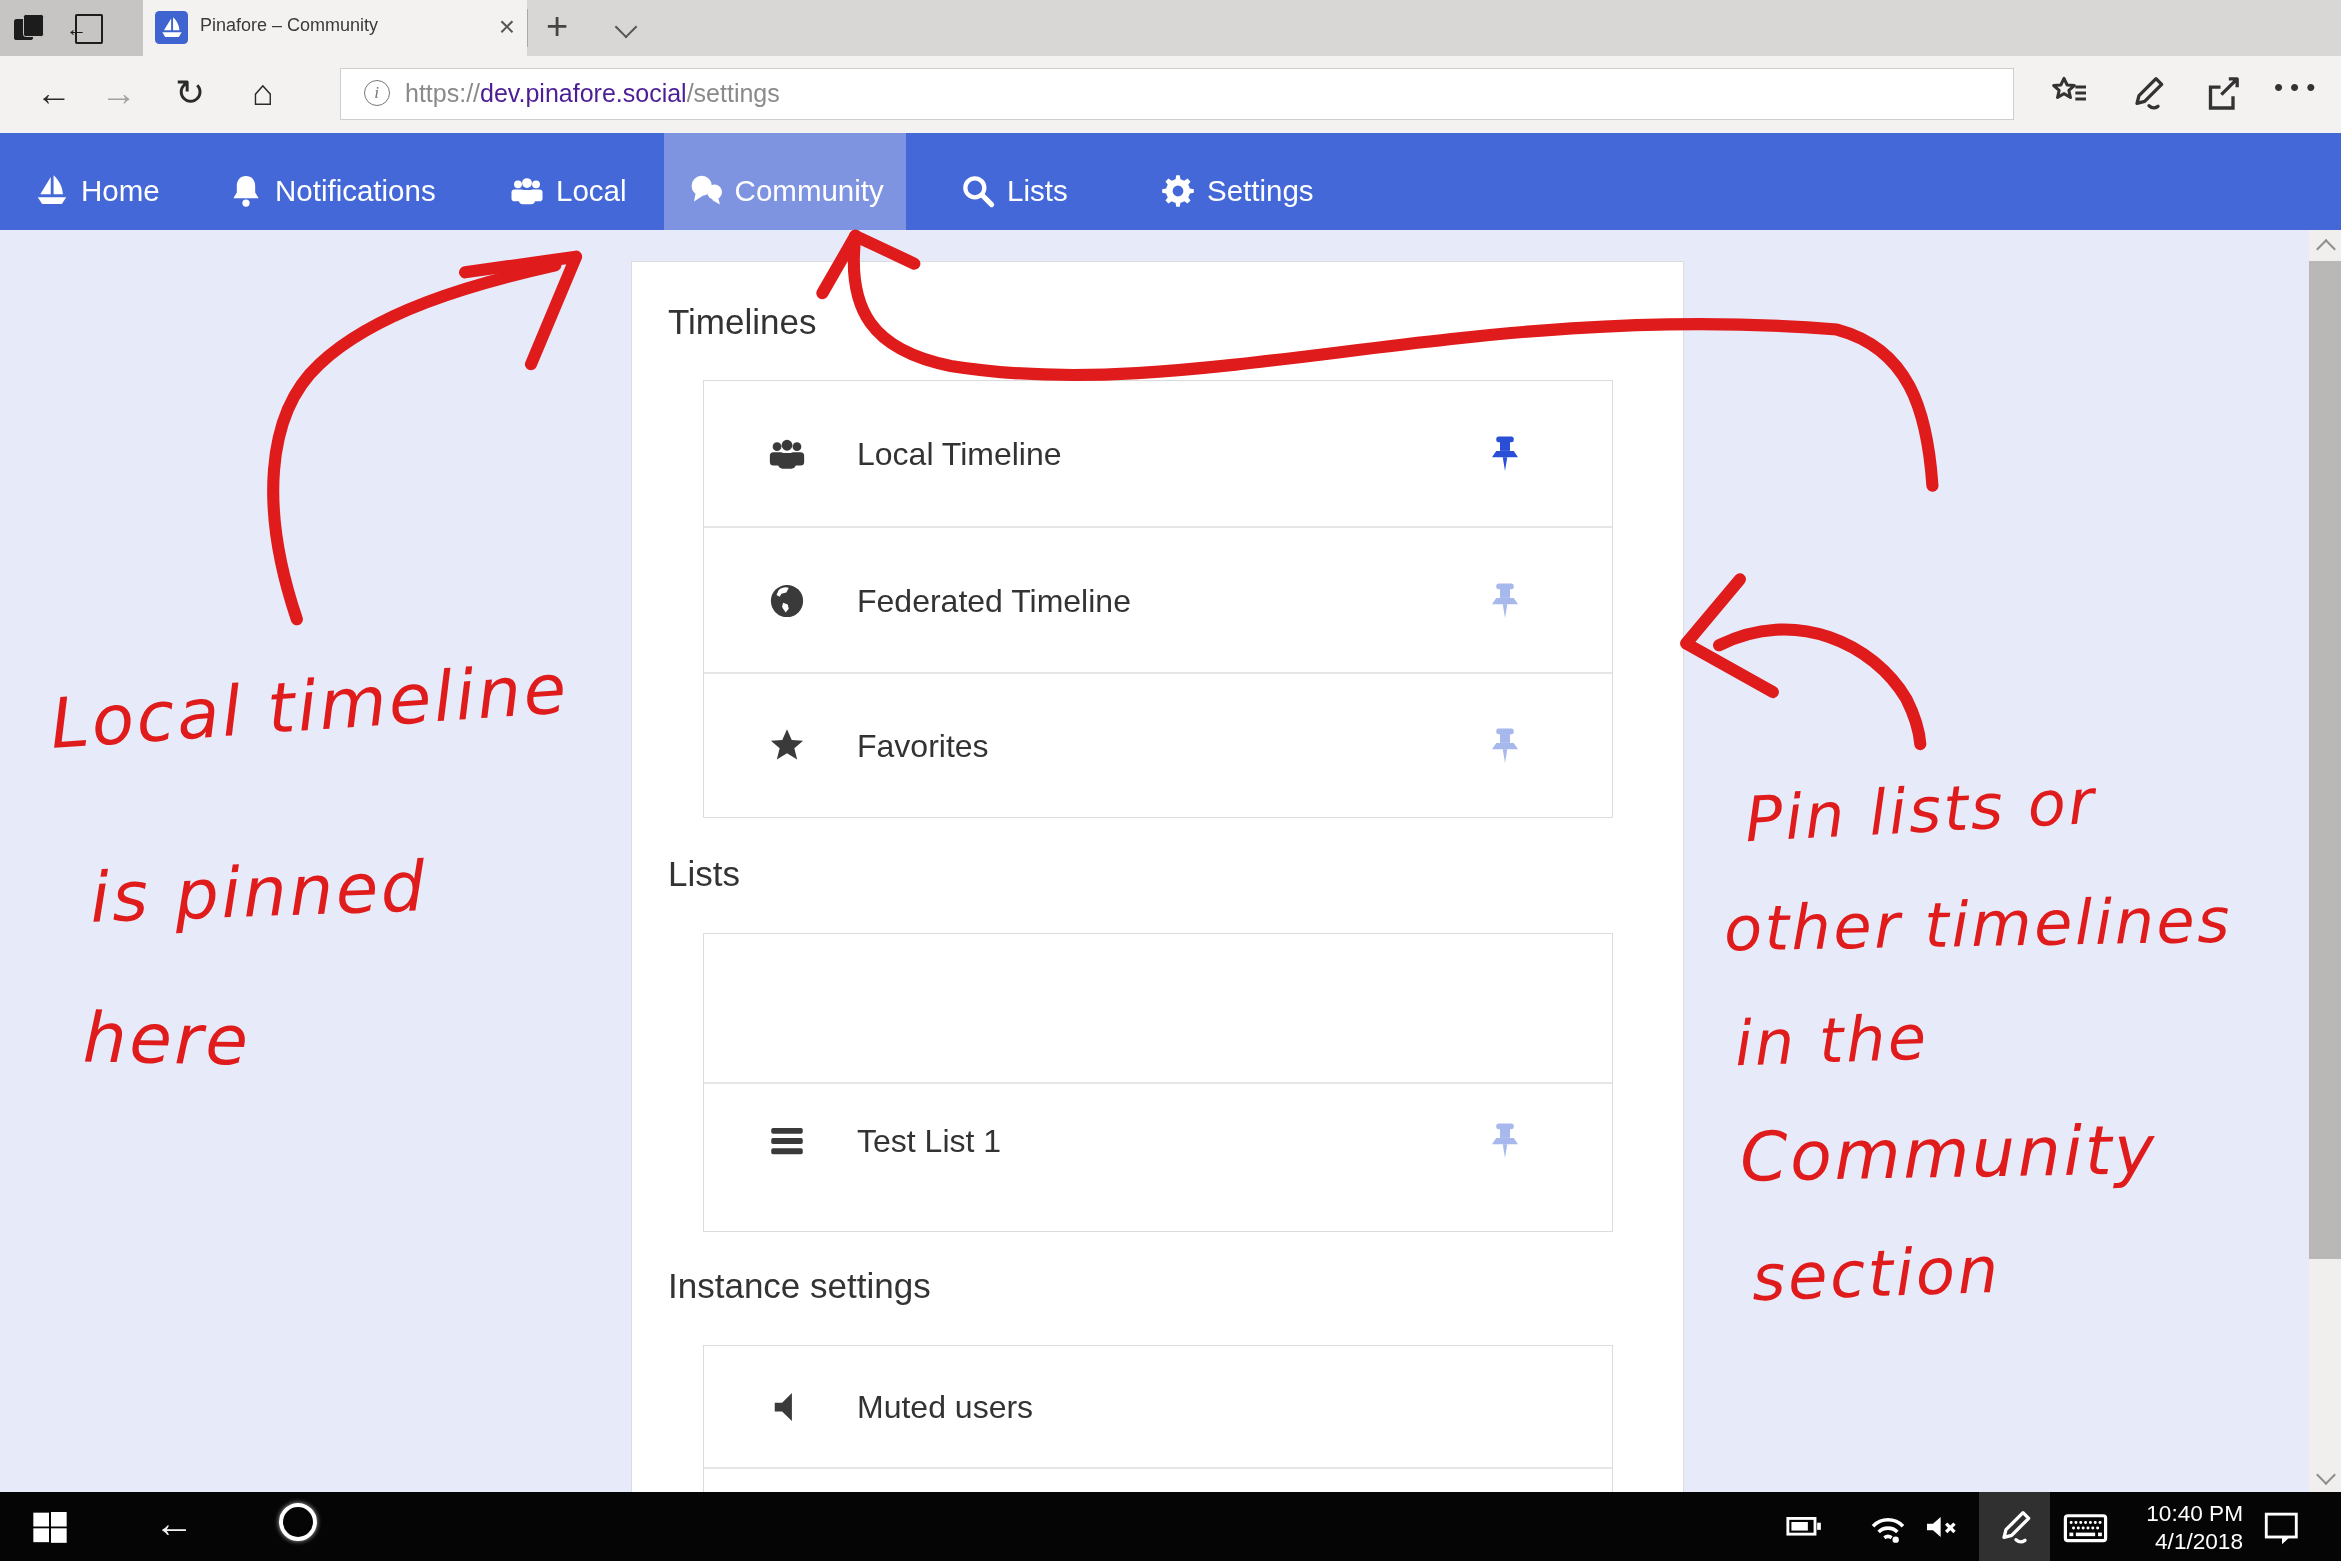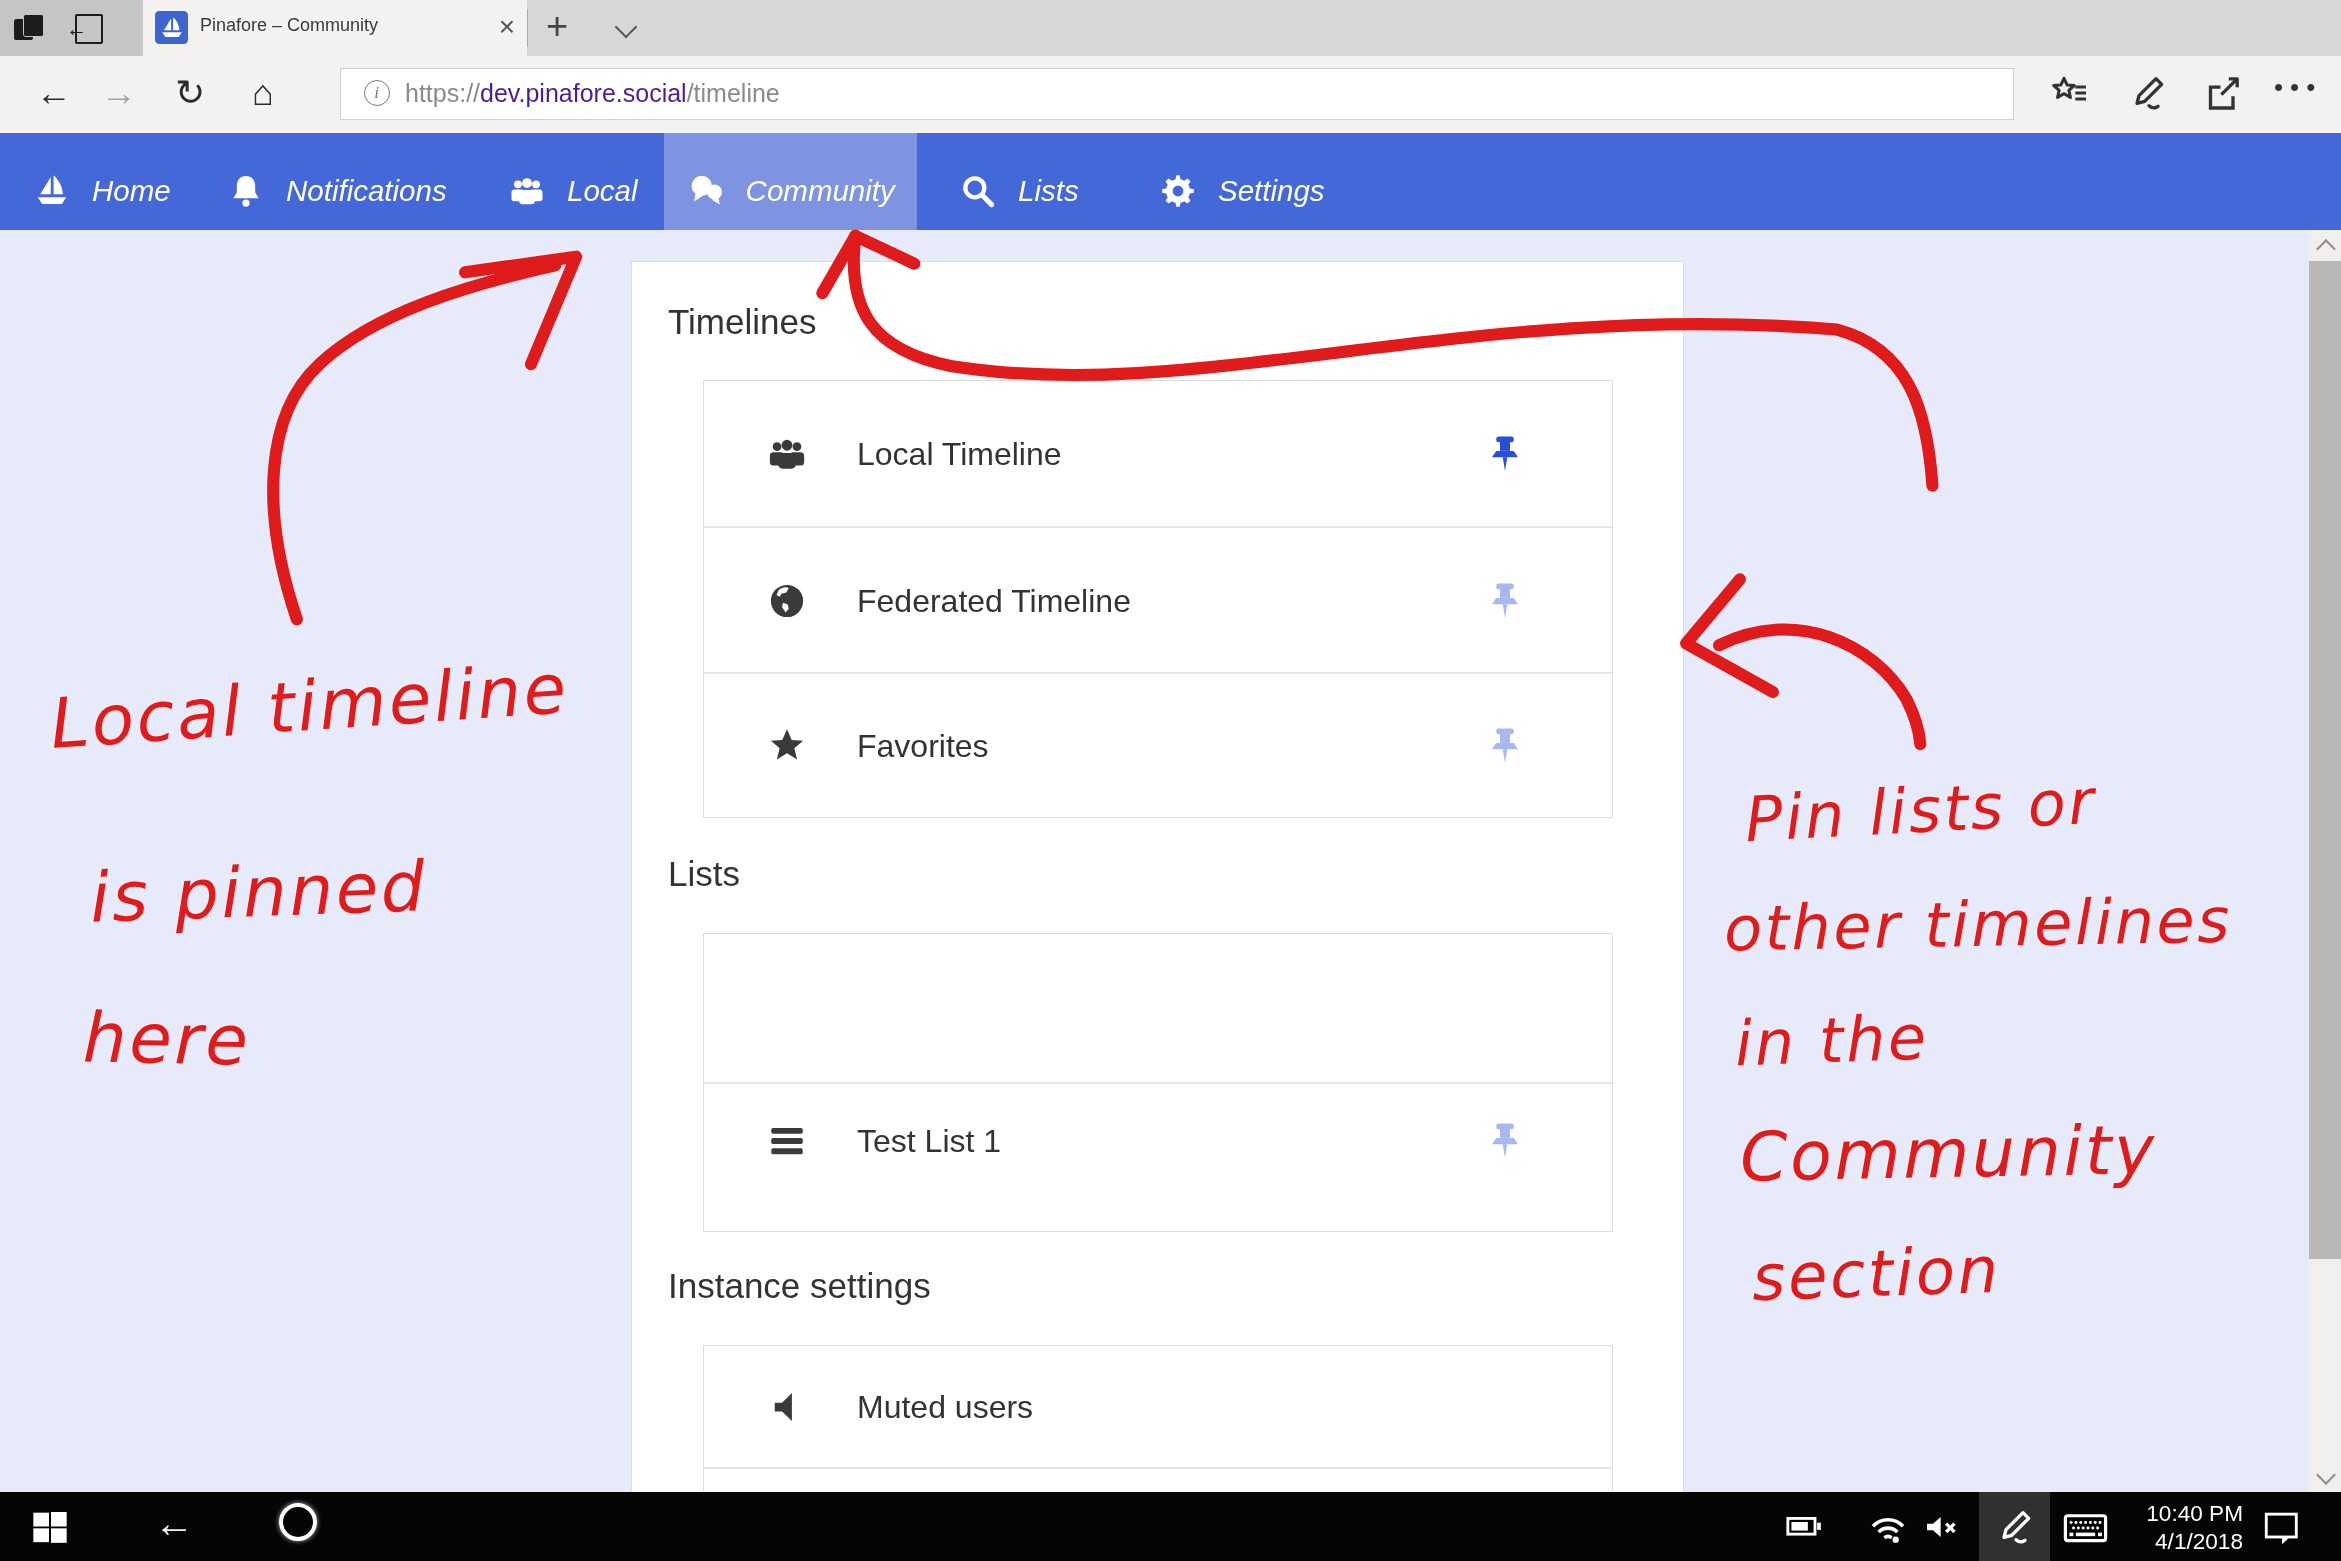--- a/index.html
+++ b/index.html
@@ -33,21 +33,21 @@
   #url-field{position:absolute;left:340px;top:12px;width:1672px;height:50px;background:#fff;border:0.9px solid #cfcecd;}
   #info-badge{position:absolute;left:22.6px;top:11.3px;width:24px;height:24px;border:1.7px solid #787878;border-radius:50%;
     color:#787878;font-size:17.3px;font-style:italic;font-family:"Liberation Serif",serif;text-align:center;line-height:24px;}
   #url-text{position:absolute;left:64px;top:10.4px;font-size:25px;white-space:nowrap;}
   #url-text .dim{color:#8a8a8a;} #url-text .host{color:#4c1d95;}
   .tool-ic{position:absolute;top:17.3px;width:40px;height:40px;color:#333;}
   #menu-dots{position:absolute;left:2274px;top:15.6px;font-size:26px;color:#333;letter-spacing:7px;}
 
   
   #navbar{position:absolute;left:0;top:133px;width:2342px;height:97px;background:var(--nav-blue,#4468d7);}
-  .nav-item{position:absolute;top:0;height:115px;display:flex;align-items:center;gap:21px;color:#fff;font-style:italic;}
+  .nav-item{position:absolute;top:0;height:115px;display:flex;align-items:center;gap:10px;color:#fff;}
   .nav-item .nic{width:38px;height:38px;color:#fff;}
   .nav-item .nlabel{font-size:29.5px;}
   #nav-community{background:var(--nav-active,#7e94e0);padding:0 22.6px;}
   #nav-community .underline{position:absolute;left:0;right:0;bottom:0;height:4.3px;background:#fff;}
 
   
   #page-area{position:absolute;left:0;top:230px;width:2342px;height:1262px;background:var(--page-bg,#e7ebf9);}
   #card{position:absolute;left:631px;top:31px;width:1051px;height:1231px;background:#fff;
     border:0.9px solid #dcdcdc;border-bottom:none;overflow:hidden;}
   .sec-h{position:absolute;left:36px;font-size:35px;color:#333;}
@@ -210,21 +210,21 @@
     <div id="tabs-chevron"></div>
   </div>
 
   <div id="addrbar">
     <div class="abtn" id="btn-back" style="left:36px">←</div>
     <div class="abtn" id="btn-forward" style="left:101px">→</div>
     <div class="abtn" id="btn-refresh" style="left:175px">↻</div>
     <div class="abtn" id="btn-home" style="left:252px">⌂</div>
     <div id="url-field">
       <div id="info-badge">i</div>
-      <div id="url-text"><span class="dim">https://</span><span class="host">dev.pinafore.social</span><span class="dim">/timeline</span></div>
+      <div id="url-text"><span class="dim">https://</span><span class="host">dev.pinafore.social</span><span class="dim">/settings</span></div>
     </div>
     <svg class="tool-ic" style="left:2049px" viewBox="0 0 46 46" width="40" height="40">
         <use href="#sym-hubstar"></use>
       </svg>
     <svg class="tool-ic" style="left:2128px" viewBox="0 0 46 46" width="40" height="40">
         <use href="#sym-pen"></use>
       </svg>
     <svg class="tool-ic" style="left:2203px" viewBox="0 0 46 46" width="40" height="40">
         <use href="#sym-share"></use>
       </svg>

